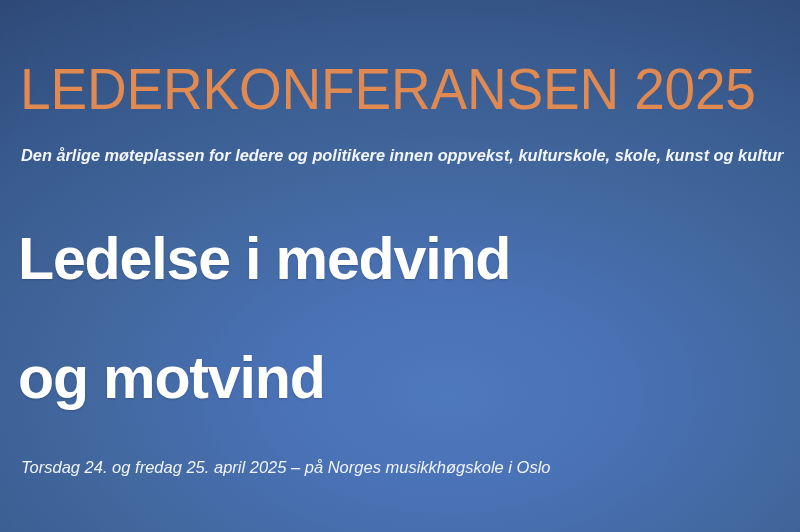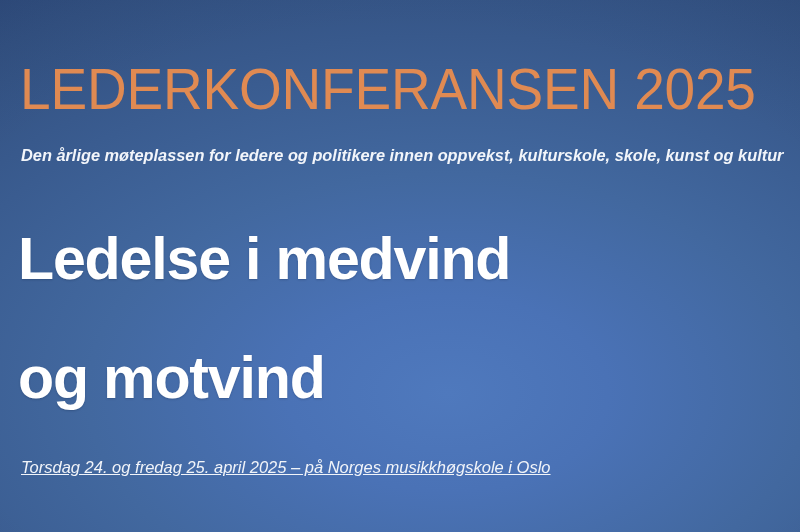--- a/index.html
+++ b/index.html
@@ -104,21 +104,20 @@
   .footer-line {
     position: absolute;
     left: 21px;
     top: 458px;
     color: #f1f4f9;
     font-size: 16.5px;
     line-height: 1.1;
     font-style: italic;
     font-weight: 400;
     white-space: nowrap;
-    text-decoration: underline;
   }
 </style>
 </head>
 <body>
 
 <div class="poster">
 
   <div class="poster-bg"></div>
   <div class="poster-bg-vignette"></div>
 

